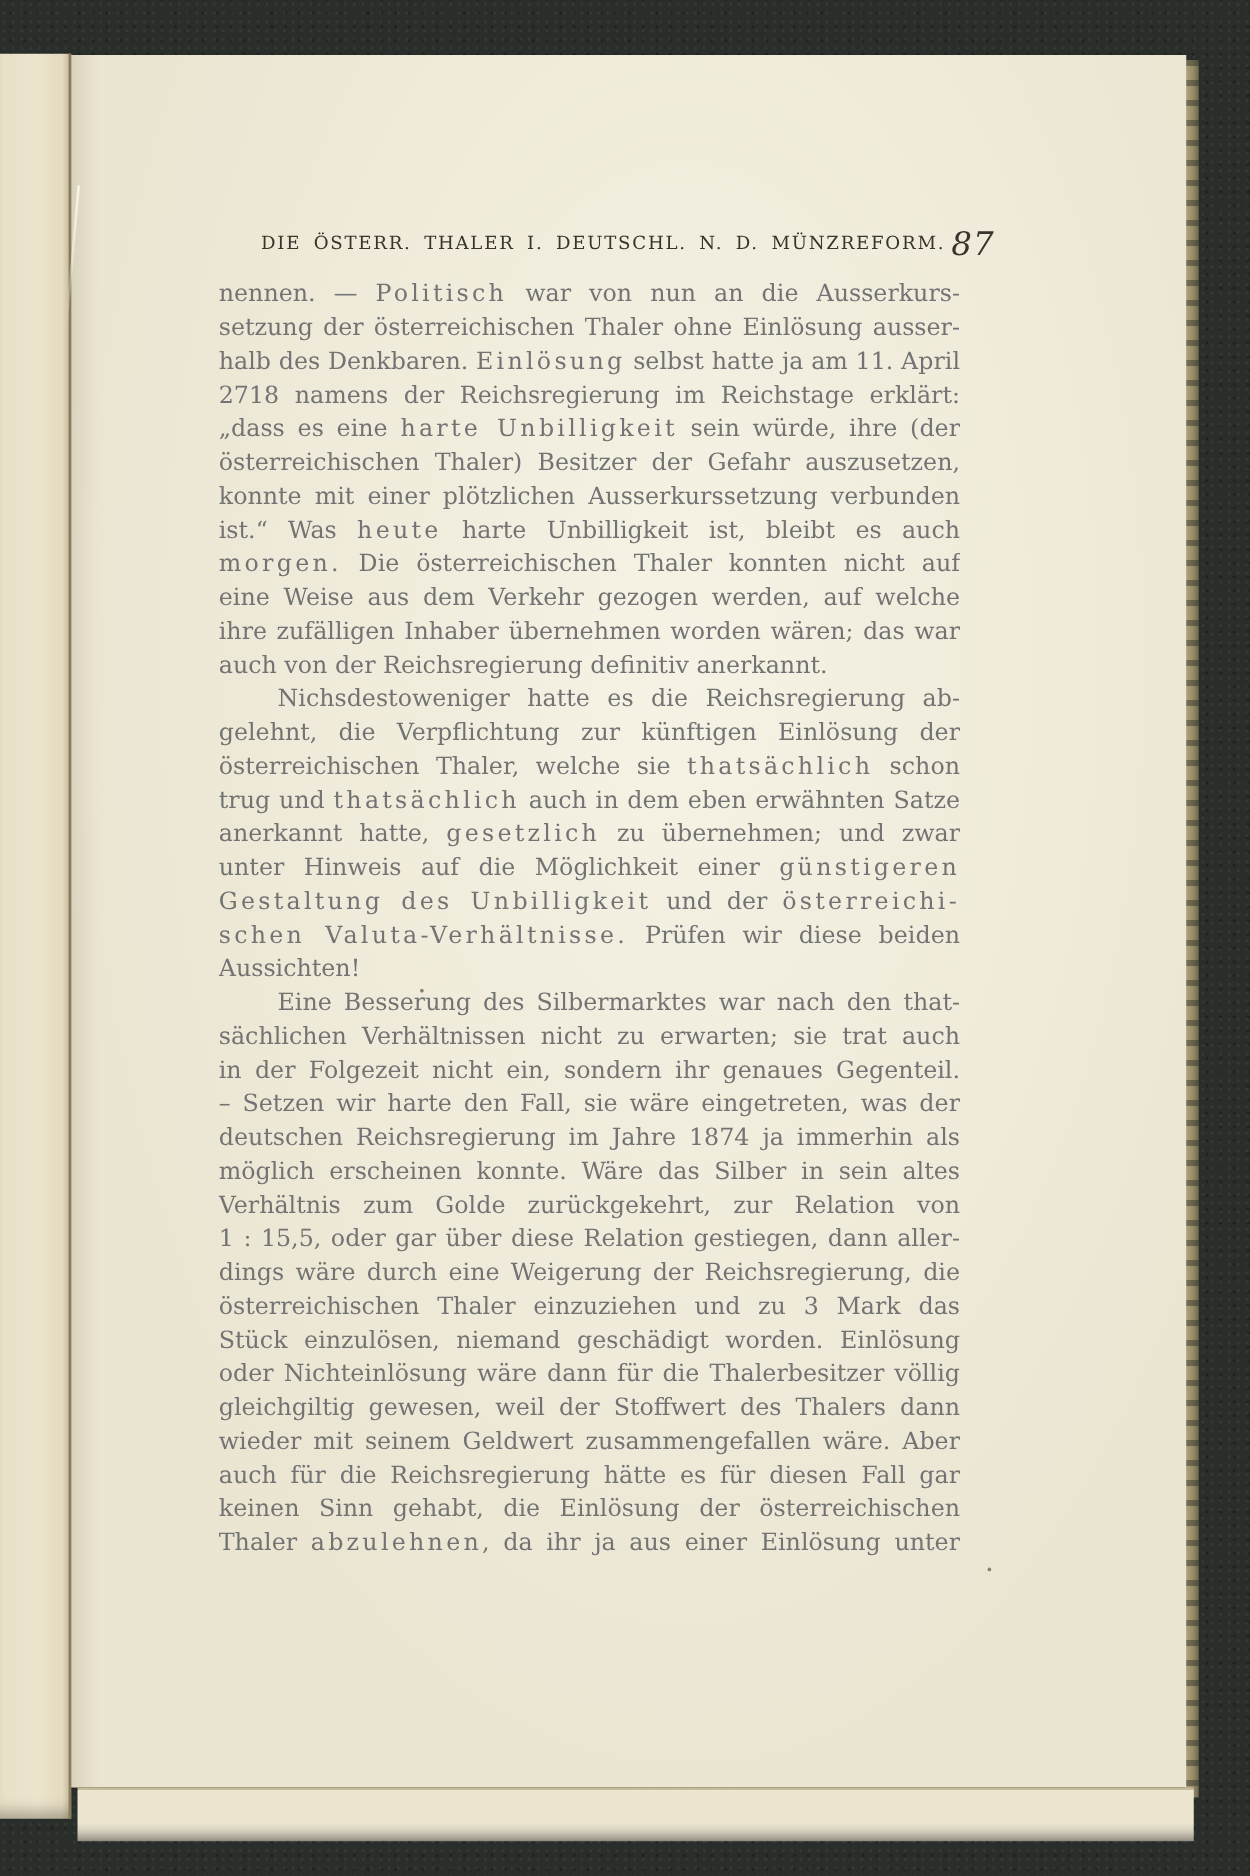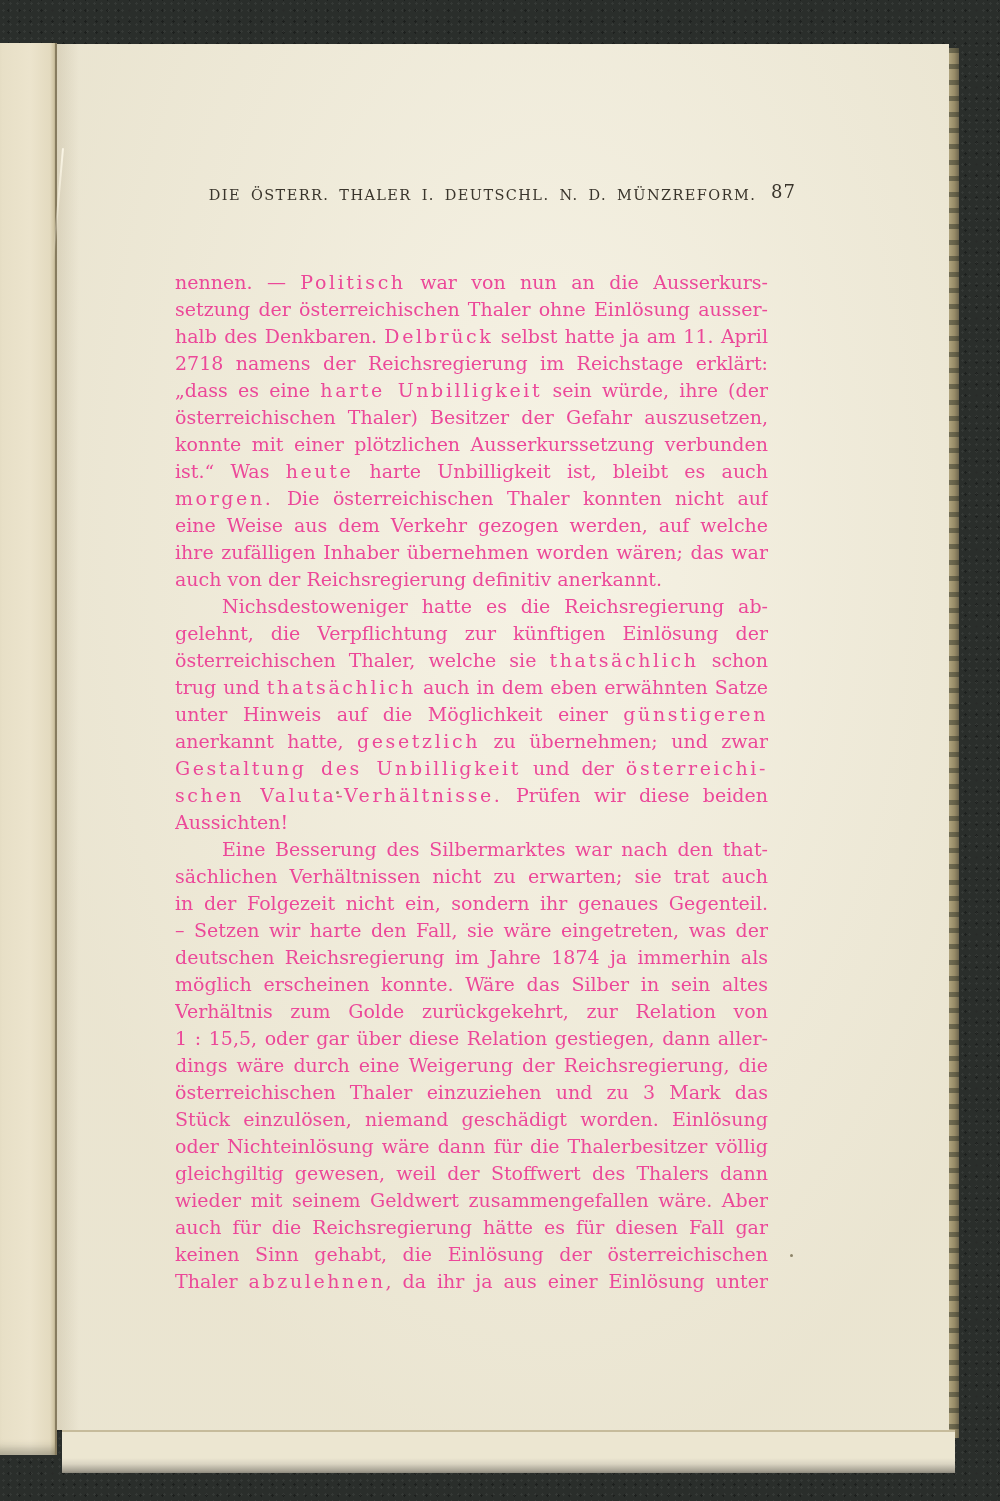--- a/index.html
+++ b/index.html
@@ -57,28 +57,27 @@
 
   
   .header{
     position:absolute;left:175px;top:183px;width:593px;height:24px;color:#3a352c;margin-left:28px;
   }
   .header-title{
     position:absolute;left:0;right:34px;top:4px;text-align:center;
     font-size:14.5px;letter-spacing:1.4px;word-spacing:4px;white-space:nowrap;
   }
   .header-num{
-    position:absolute;right:0;top:-2px;font-size:18px;letter-spacing:1px;
+    position:absolute;right:0;top:-2px;font-size:26px;letter-spacing:1px;font-style:italic;
   }
 
   
   .text-body{
-    position:absolute;left:175px;top:222px;width:593px;color:#ec4899;
+    position:absolute;left:175px;top:222px;width:593px;color:#737373;
     font-size:19px;
-    margin-top:47px;
   }
   .line{
     text-align:justify;height:27px;line-height:27px;overflow:hidden;white-space:normal;
   }
   .line::after{content:"";display:inline-block;width:100%;height:0;}
   .line.nj{text-align:left;}
   .line.nj::after{content:none;}
   .line.ind{text-indent:47px;}
   .sp{letter-spacing:2.6px;}
 </style>
@@ -101,36 +100,36 @@
 <div class="speck" style="left:790px;top:1254px;"></div>
 
 <div class="header">
   <div class="header-title">DIE ÖSTERR. THALER I. DEUTSCHL. N. D. MÜNZREFORM.</div>
   <div class="header-num">87</div>
 </div>
 
 <div class="text-body">
     <div class="line">nennen. — <span class="sp">Politisch</span> war von nun an die Ausserkurs-</div>
     <div class="line">setzung der österreichischen Thaler ohne Einlösung ausser-</div>
-    <div class="line">halb des Denkbaren. <span class="sp">Delbrück</span> selbst hatte ja am 11. April</div>
+    <div class="line">halb des Denkbaren. <span class="sp">Einlösung</span> selbst hatte ja am 11. April</div>
     <div class="line">2718 namens der Reichsregierung im Reichstage erklärt:</div>
     <div class="line">„dass es eine <span class="sp">harte Unbilligkeit</span> sein würde, ihre (der</div>
     <div class="line">österreichischen Thaler) Besitzer der Gefahr auszusetzen,</div>
     <div class="line">konnte mit einer plötzlichen Ausserkurssetzung verbunden</div>
     <div class="line">ist.“ Was <span class="sp">heute</span> harte Unbilligkeit ist, bleibt es auch</div>
     <div class="line"><span class="sp">morgen.</span> Die österreichischen Thaler konnten nicht auf</div>
     <div class="line">eine Weise aus dem Verkehr gezogen werden, auf welche</div>
     <div class="line">ihre zufälligen Inhaber übernehmen worden wären; das war</div>
     <div class="line nj">auch von der Reichsregierung definitiv anerkannt.</div>
     <div class="line ind">Nichsdestoweniger hatte es die Reichsregierung ab-</div>
     <div class="line">gelehnt, die Verpflichtung zur künftigen Einlösung der</div>
     <div class="line">österreichischen Thaler, welche sie <span class="sp">thatsächlich</span> schon</div>
     <div class="line">trug und <span class="sp">thatsächlich</span> auch in dem eben erwähnten Satze</div>
+    <div class="line">anerkannt hatte, <span class="sp">gesetzlich</span> zu übernehmen; und zwar</div>
     <div class="line">unter Hinweis auf die Möglichkeit einer <span class="sp">günstigeren</span></div>
-    <div class="line">anerkannt hatte, <span class="sp">gesetzlich</span> zu übernehmen; und zwar</div>
     <div class="line"><span class="sp">Gestaltung des Unbilligkeit</span> und der <span class="sp">österreichi-</span></div>
     <div class="line"><span class="sp">schen Valuta-Verhältnisse.</span> Prüfen wir diese beiden</div>
     <div class="line nj">Aussichten!</div>
     <div class="line ind">Eine Besserung des Silbermarktes war nach den that-</div>
     <div class="line">sächlichen Verhältnissen nicht zu erwarten; sie trat auch</div>
     <div class="line">in der Folgezeit nicht ein, sondern ihr genaues Gegenteil.</div>
     <div class="line">– Setzen wir harte den Fall, sie wäre eingetreten, was der</div>
     <div class="line">deutschen Reichsregierung im Jahre 1874 ja immerhin als</div>
     <div class="line">möglich erscheinen konnte. Wäre das Silber in sein altes</div>
     <div class="line">Verhältnis zum Golde zurückgekehrt, zur Relation von</div>

